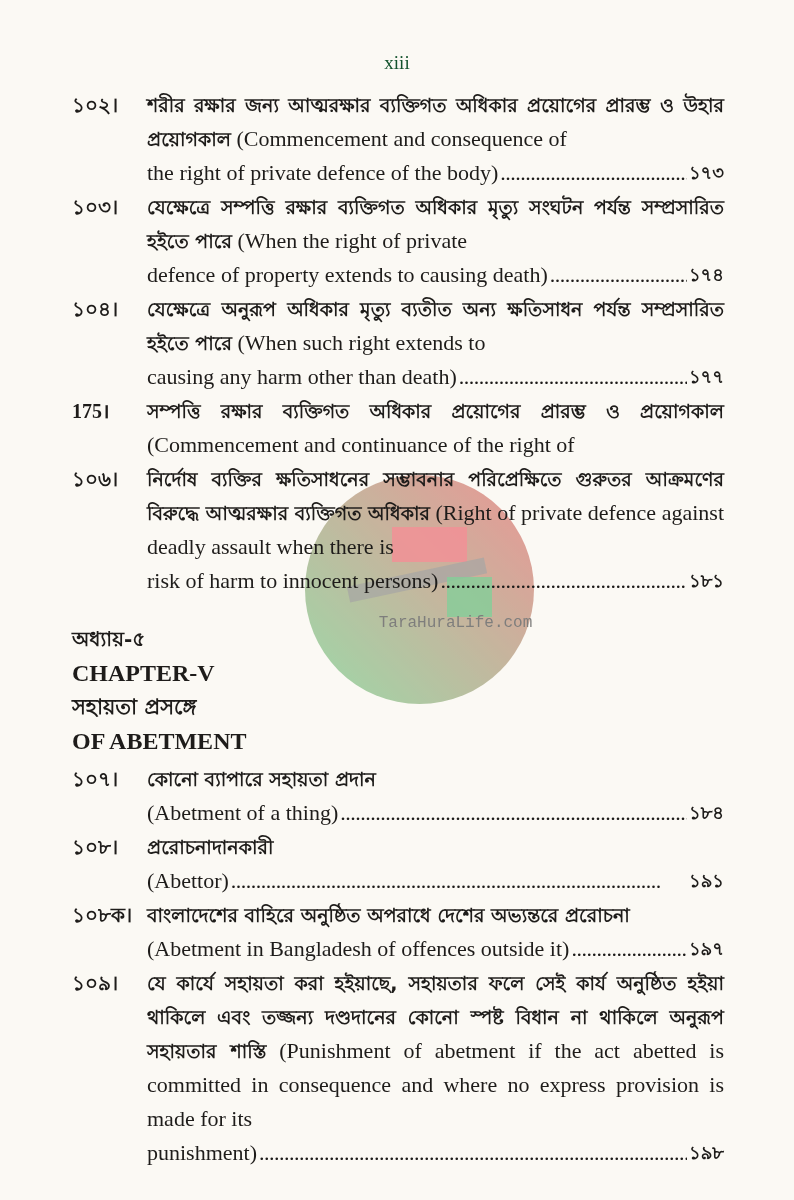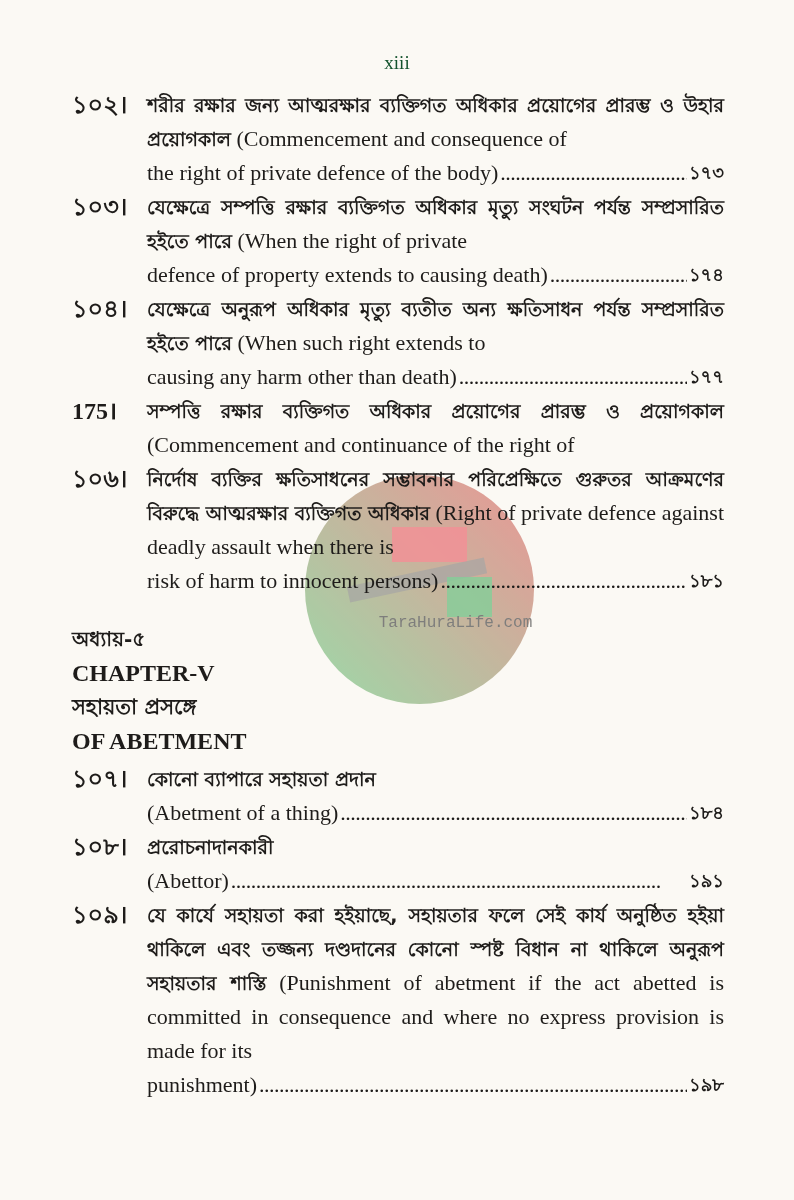--- a/index.html
+++ b/index.html
@@ -10,21 +10,21 @@
     color: #1e1c1a;
     position: relative;
   }
   .page-num {
     position: absolute; top: 52px; left: 0; width: 794px;
     text-align: center; font-size: 19px; color: #14532d;
   }
   .toc { position: absolute; top: 88px; left: 72px; width: 652px; }
   .entry { position: relative; padding-left: 75px; font-size: 22px; line-height: 34px; }
   .entry .num {
-    position: absolute; left: 0; top: 0; font-size: 24px; font-weight: bold;
+    position: absolute; left: 0; top: 0; font-size: 20px; font-weight: bold;
   }
   .entry .body { text-align: justify; text-align-last: left; }
   .entry .bn { font-weight: bold; font-family: "DejaVu Sans", sans-serif; font-size: 19px; }
   .leader { display: flex; align-items: flex-start; }
   .leader .last { white-space: nowrap; }
   .leader .dots {
     flex: 1; overflow: hidden; white-space: nowrap; margin: 0 2px;
   }
   .leader .dots::after {
     content: ". . . . . . . . . . . . . . . . . . . . . . . . . . . . . . . . . . . . . . . . . . . . . . . . . . . . . . . . . . . . . . . . . . . . . . . . . . . . . . . . . . . . . .";
@@ -163,20 +163,32 @@
       <span class="bn">প্ররোচনাদানকারী</span>
       <span class="en"></span>
     </div>
     <div class="leader">
       <span class="last">(Abettor)</span>
       <span class="dots"></span>
       <span class="pg">১৯১</span>
     </div>
   </div>
 
+  <div class="entry">
+    <span class="num">১০৮ক।</span>
+    <div class="body">
+      <span class="bn">বাংলাদেশের বাহিরে অনুষ্ঠিত অপরাধে দেশের অভ্যন্তরে প্ররোচনা</span>
+      <span class="en"></span>
+    </div>
+    <div class="leader">
+      <span class="last">(Abetment in Bangladesh of offences outside it)</span>
+      <span class="dots"></span>
+      <span class="pg">১৯৭</span>
+    </div>
+  </div>
 
   <div class="entry">
     <span class="num">১০৯।</span>
     <div class="body">
       <span class="bn">যে কার্যে সহায়তা করা হইয়াছে, সহায়তার ফলে সেই কার্য অনুষ্ঠিত হইয়া থাকিলে এবং তজ্জন্য দণ্ডদানের কোনো স্পষ্ট বিধান না থাকিলে অনুরূপ সহায়তার শাস্তি</span>
       <span class="en">(Punishment of abetment if the act abetted is committed in consequence and where no express provision is made for its</span>
     </div>
     <div class="leader">
       <span class="last">punishment)</span>
       <span class="dots"></span>

